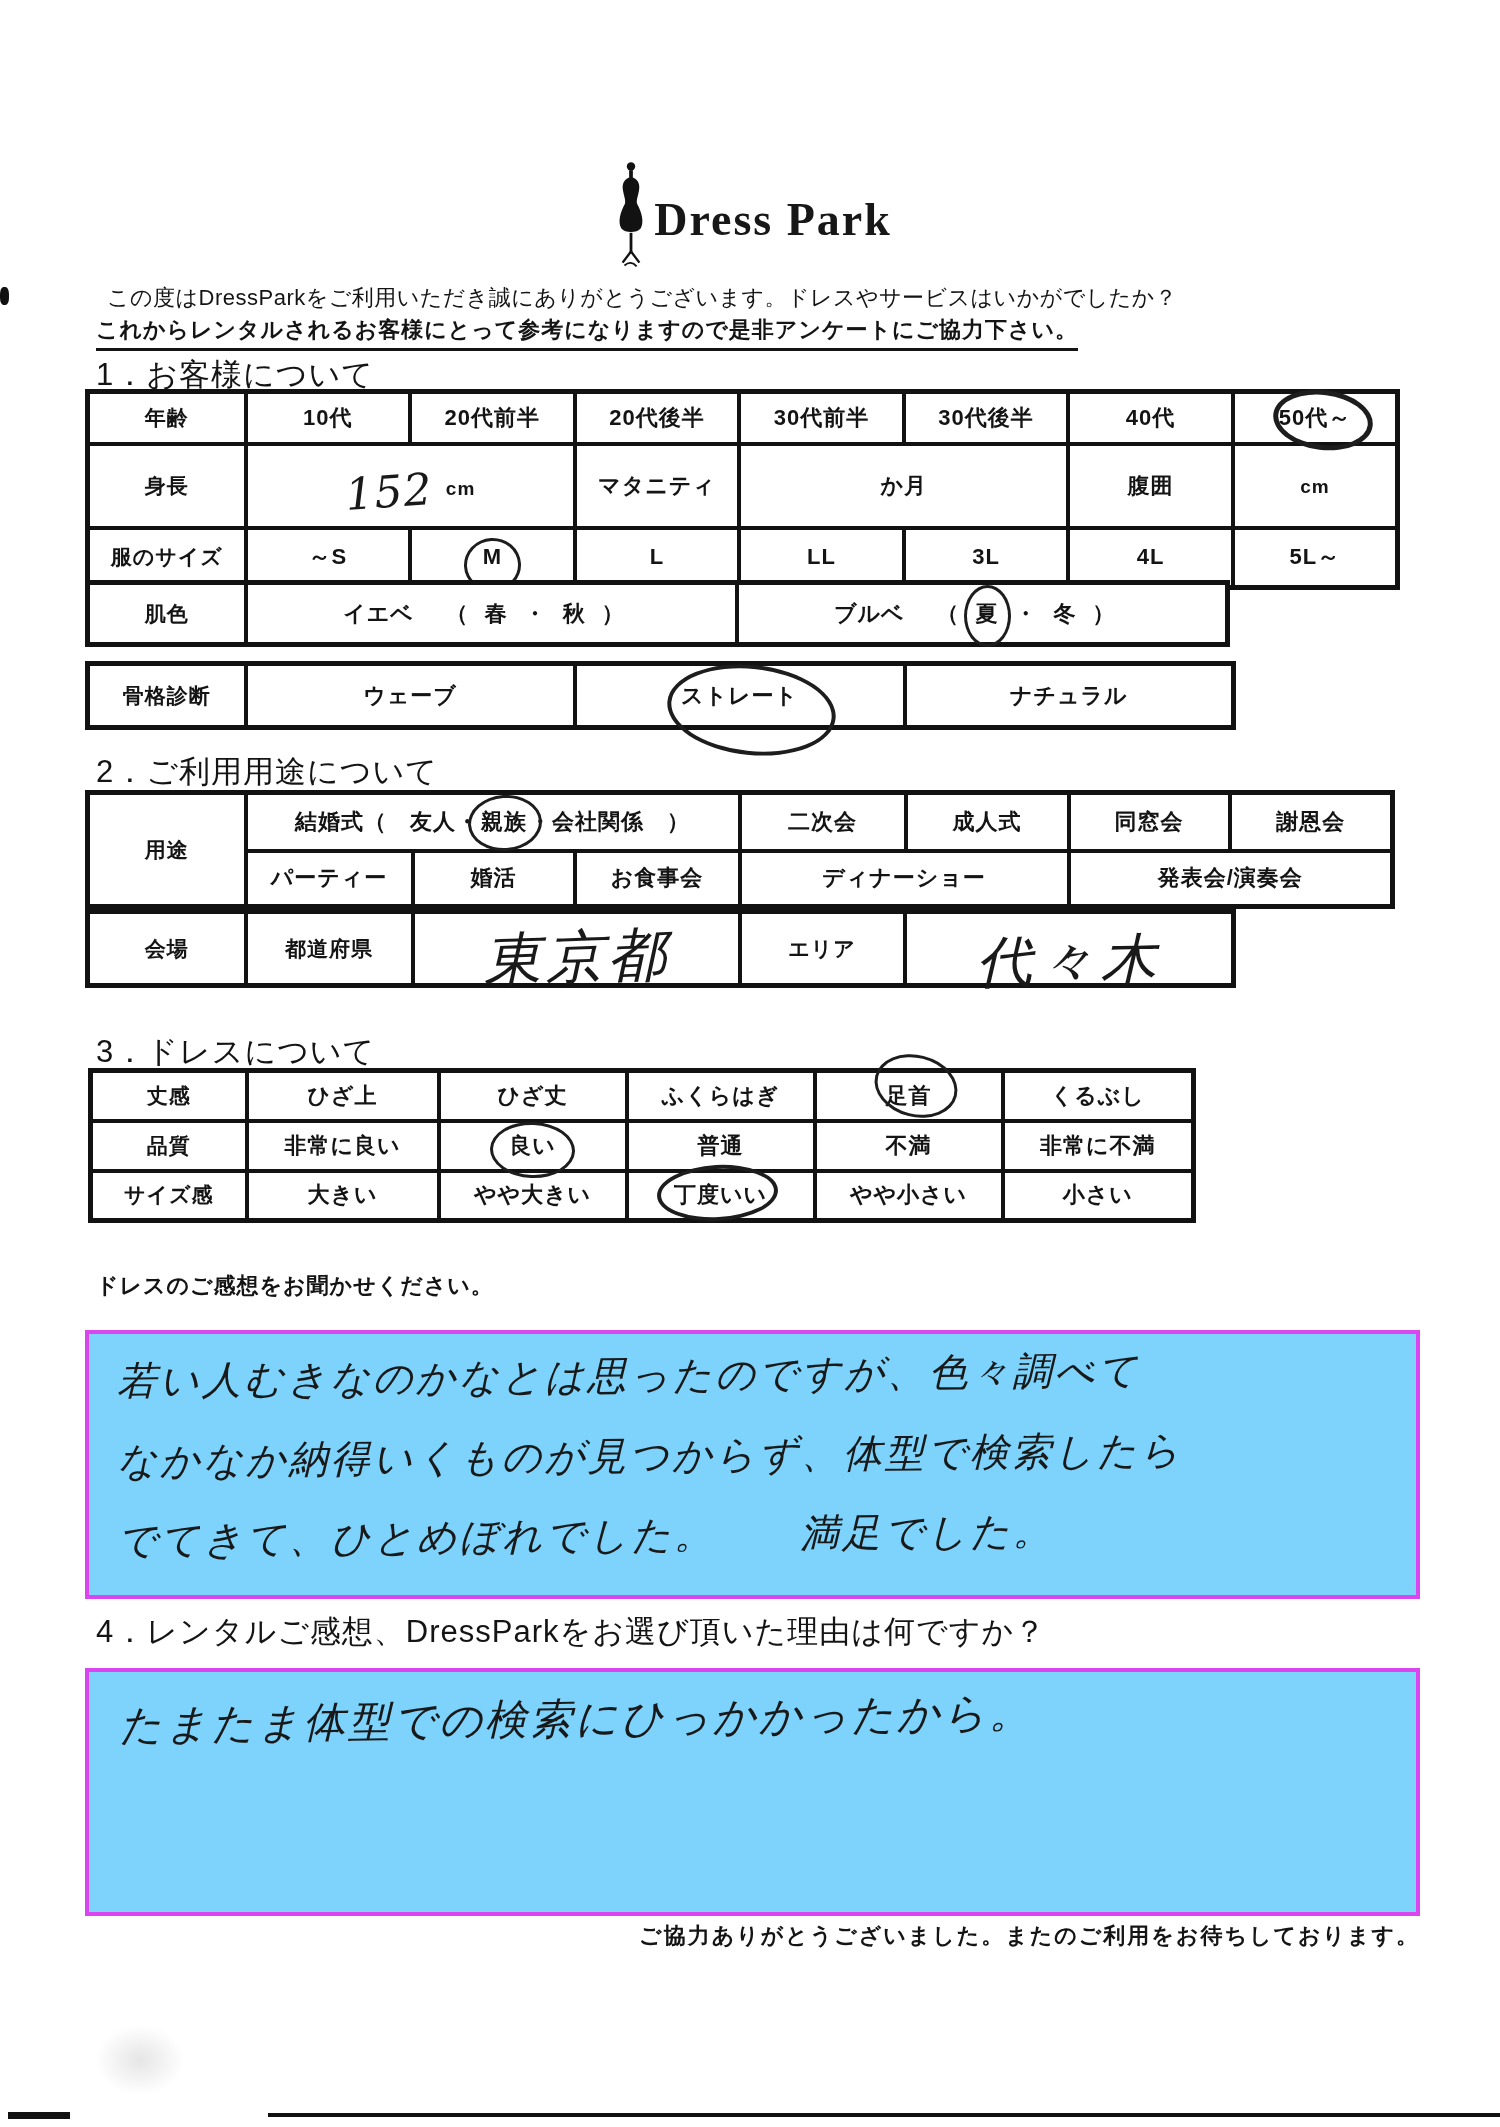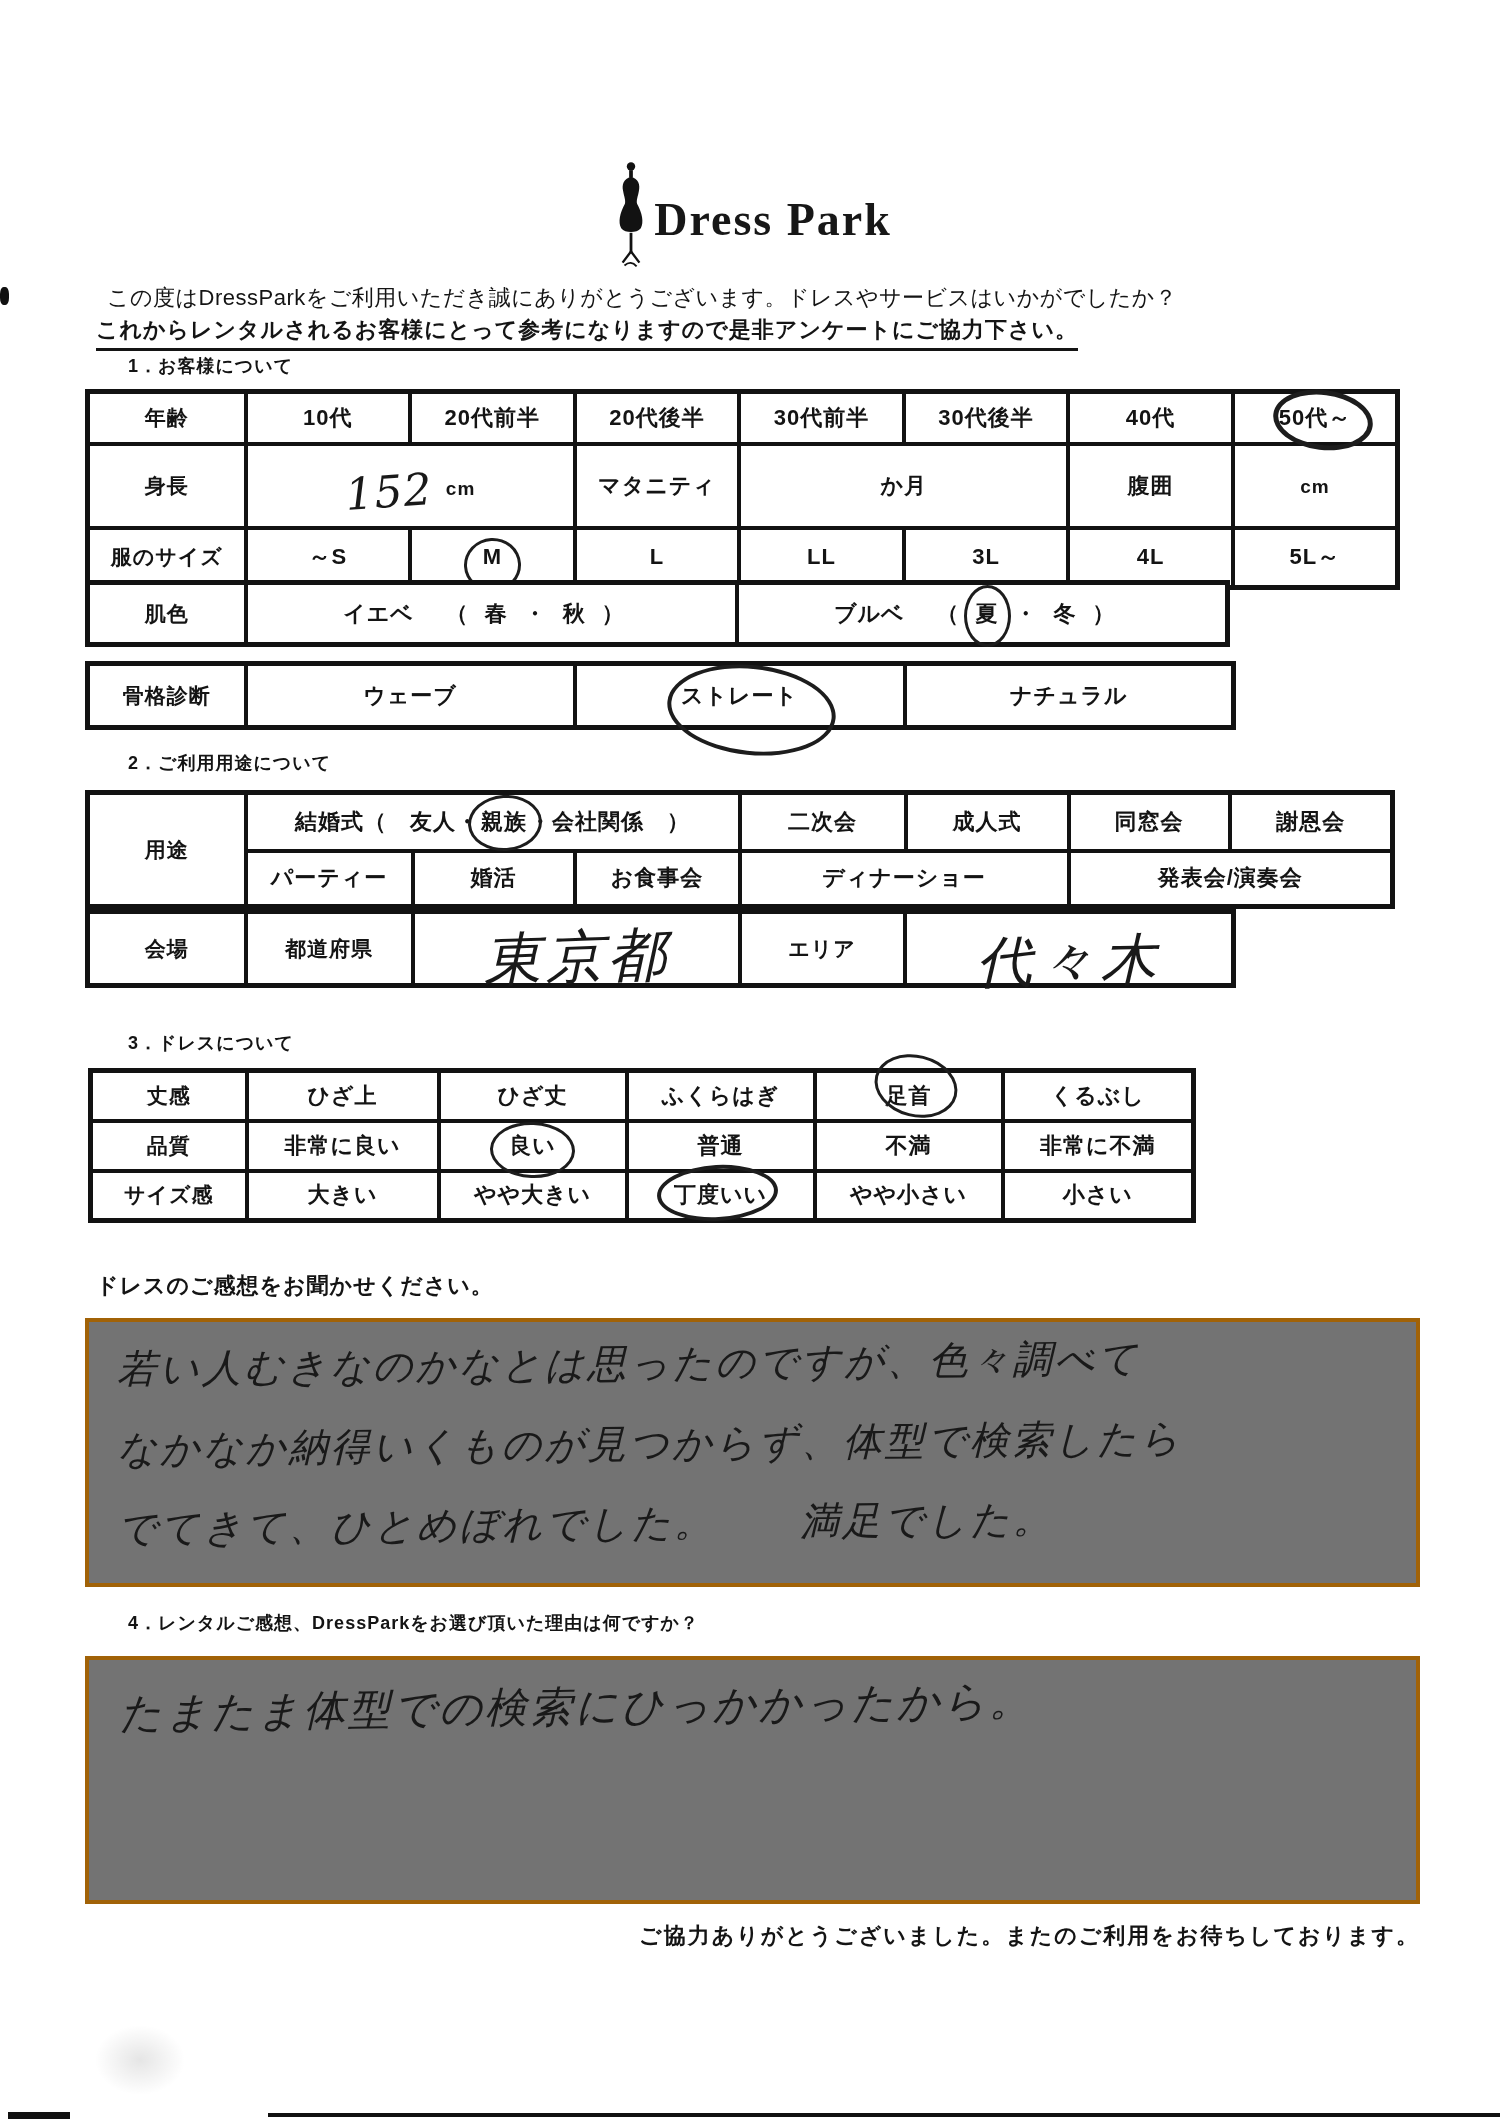--- a/index.html
+++ b/index.html
@@ -11,21 +11,21 @@
   .abs{position:absolute;}
 
   
   .logo{position:absolute;top:160px;left:0;width:100%;display:flex;justify-content:center;align-items:flex-end;}
   .logo svg{width:46px;height:112px;display:block;}
   .brand{font-family:"Liberation Serif",serif;font-size:46px;font-weight:700;letter-spacing:2px;padding-bottom:26px;color:#171717;}
 
   
   .p1{position:absolute;left:107px;top:283px;font-size:22px;font-weight:400;letter-spacing:0.5px;white-space:nowrap;text-align:center;}
   .p2{position:absolute;left:96px;top:315px;font-size:22px;font-weight:700;letter-spacing:1px;border-bottom:3px solid #141414;padding-bottom:3px;white-space:nowrap;}
-  .h-sec{position:absolute;font-size:18px;font-weight:700;letter-spacing:1px;white-space:nowrap;margin-left:32px;}
+  .h-sec{position:absolute;font-size:31px;font-weight:400;letter-spacing:1px;white-space:nowrap;}
 
   
   table{border-collapse:collapse;table-layout:fixed;background:#fff;}
   table.paper{border:5px solid #121212;}
   td{border:4px solid #121212;text-align:center;vertical-align:middle;
      font-size:22px;font-weight:700;padding:0 4px;letter-spacing:1px;overflow:visible;}
   td.lab{font-size:21px;}
   .unit{font-size:19px;font-weight:700;}
 
   
@@ -47,21 +47,21 @@
   .hw-area{font-size:56px;transform:rotate(-1deg) translateY(12px);display:inline-block;letter-spacing:6px;}
   .hw-line{position:absolute;left:28px;font-size:39px;letter-spacing:3px;white-space:nowrap;transform:rotate(-0.6deg);}
   .hw-ans{position:absolute;left:30px;top:26px;font-size:42px;letter-spacing:3px;white-space:nowrap;transform:rotate(-0.8deg);}
 
   .cell-height{white-space:nowrap;}
   .cell-height .unit{margin-left:14px;position:relative;top:-6px;}
   .skin-cell span.gap{margin:0 14px;font-weight:700;}
   .skin-cell .nm{margin-right:18px;}
 
   
-  .box{position:absolute;border:4px solid #a16207;background:#737373;}
+  .box{position:absolute;border:4px solid #d946ef;background:#7dd3fc;margin-top:12px;}
 
   .fprompt{position:absolute;left:96px;top:1271px;font-size:22px;font-weight:700;letter-spacing:1px;}
   .footer{position:absolute;left:85px;top:1921px;width:1335px;text-align:right;font-size:22px;font-weight:700;letter-spacing:2px;}
 
   
   .blob{position:absolute;background:#111;}
   .smudge{position:absolute;width:90px;height:70px;background:radial-gradient(closest-side,rgba(0,0,0,0.10),rgba(0,0,0,0));}
 </style>
 </head>
 <body>

